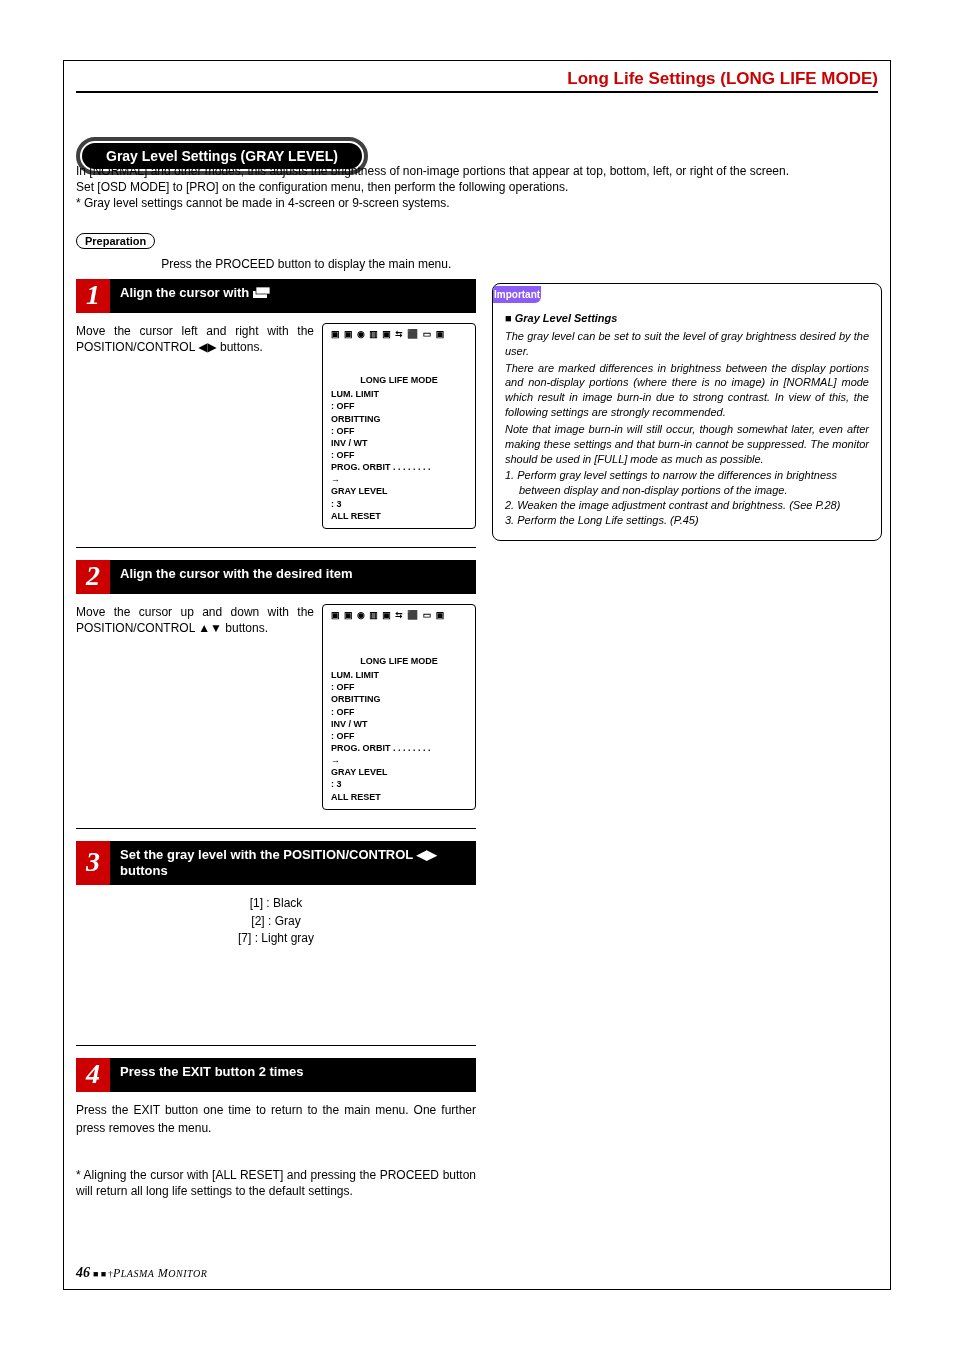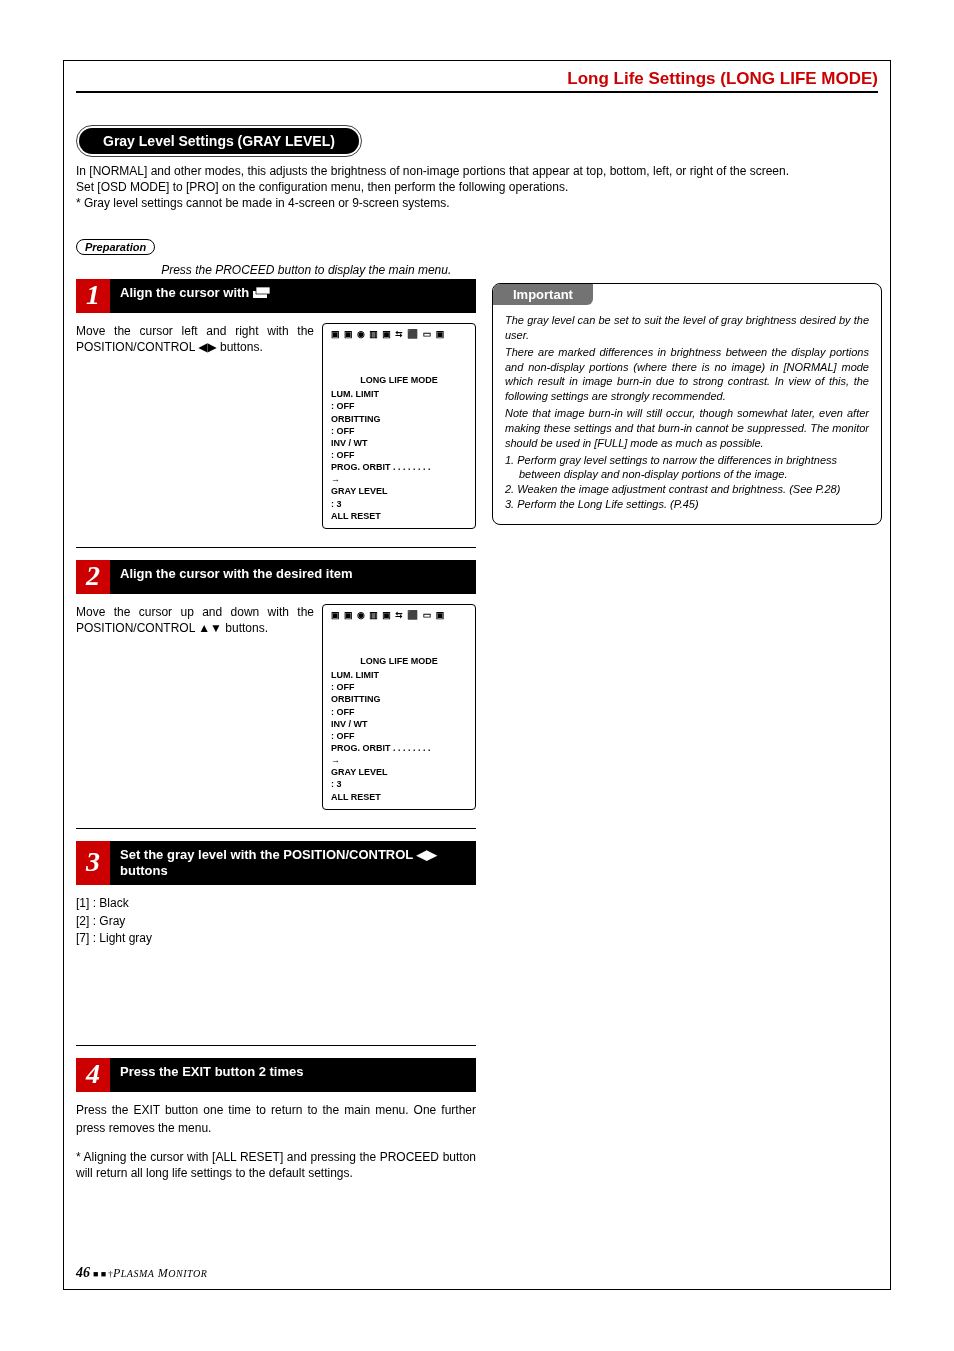--- a/index.html
+++ b/index.html
@@ -30,23 +30,23 @@
   .header-title {
     position: absolute;
     top: 8px;
     right: 12px;
     font-weight: bold;
     font-size: 17px;
     color: #c00;
   }
   .pill-outer {
     position: absolute;
-    top: 64px;
-    left: 12px;
-    border: 1px solid #404040;
+    top: 76px;
+    left: 12px;
+    border: 4px solid #404040;
     border-radius: 20px;
     padding: 2px;
     display: inline-block;
     text-align: right;
   }
   .pill-inner {
     background: #000;
     color: #fff;
     font-weight: bold;
     font-size: 14px;
@@ -57,27 +57,26 @@
   .intro {
     position: absolute;
     top: 102px;
     left: 12px;
     right: 12px;
     font-size: 12px;
     line-height: 1.35;
   }
   .prep-row {
     position: absolute;
-    top: 178px;
+    top: 172px;
     left: 12px;
     width: 400px;
     font-size: 12px;
     display: flex;
     align-items: flex-start;
-    font-style: italic;
   }
   .prep-badge {
     border: 1px solid #000;
     border-radius: 10px;
     padding: 1px 8px;
     font-weight: bold;
     font-size: 11px;
     margin-right: 6px;
     white-space: nowrap;
   }
@@ -147,45 +146,46 @@
   .osd-row { display: flex; justify-content: space-between; flex-direction: column; }
   .step-sep {
     border: none;
     border-top: 1px solid #000;
     margin: 18px 0 12px 0;
   }
   .note-list {
     font-size: 12px;
     line-height: 1.45;
     margin-top: 6px;
+    text-align: center;
   }
   .footnote {
     font-size: 12px;
     line-height: 1.35;
     text-align: justify;
-    margin-top: 12px;
+    margin-top: 30px;
   }
   .right-col {
     position: absolute;
     left: 428px;
     top: 222px;
     width: 390px;
   }
   .important-box {
     border: 1px solid #000;
     border-radius: 8px;
     overflow: hidden;
   }
   .important-tab {
-    background: #737373;
+    background: #8b5cf6;
     color: #fff;
     font-weight: bold;
-    font-size: 13px;
+    font-size: 10px;
     display: inline-block;
-    padding: 3px 20px;
+    padding: 3px 1px;
     border-bottom-right-radius: 6px;
   }
   .important-content {
     padding: 8px 12px 12px 12px;
     font-size: 11px;
     font-style: italic;
     line-height: 1.35;
   }
   .important-content h4 {
     font-size: 11px;
@@ -349,20 +349,21 @@
     </div>
     <div class="note-list" style="text-align:justify">Press the EXIT button one time to return to the main menu. One further press removes the menu.</div>
     <div class="footnote">* Aligning the cursor with [ALL RESET] and pressing the PROCEED button will return all long life settings to the default settings.</div>
 
   </div>
 
   <div class="right-col">
     <div class="important-box">
       <div class="important-tab">Important</div>
       <div class="important-content">
+        <h4>Gray Level Settings</h4>
         <p>The gray level can be set to suit the level of gray brightness desired by the user.</p>
         <p>There are marked differences in brightness between the display portions and non-display portions (where there is no image) in [NORMAL] mode which result in image burn-in due to strong contrast. In view of this, the following settings are strongly recommended.</p>
         <p>Note that image burn-in will still occur, though somewhat later, even after making these settings and that burn-in cannot be suppressed. The monitor should be used in [FULL] mode as much as possible.</p>
         <ol>
           <li>1. Perform gray level settings to narrow the differences in brightness between display and non-display portions of the image.</li>
           <li>2. Weaken the image adjustment contrast and brightness. (See P.28)</li>
           <li>3. Perform the Long Life settings. (P.45)</li>
         </ol>
       </div>
     </div>

